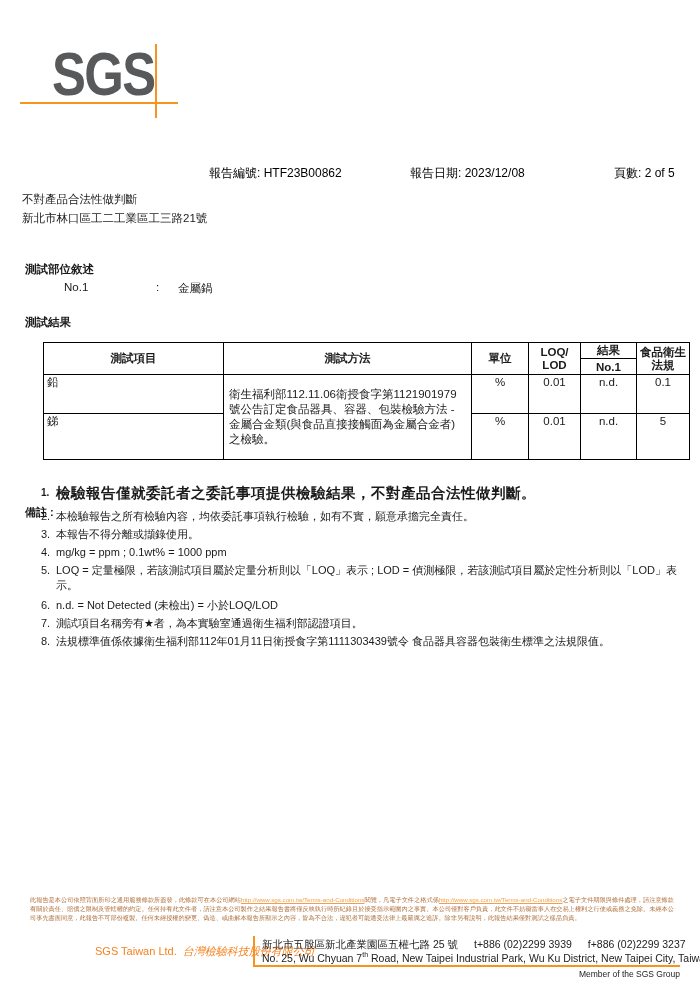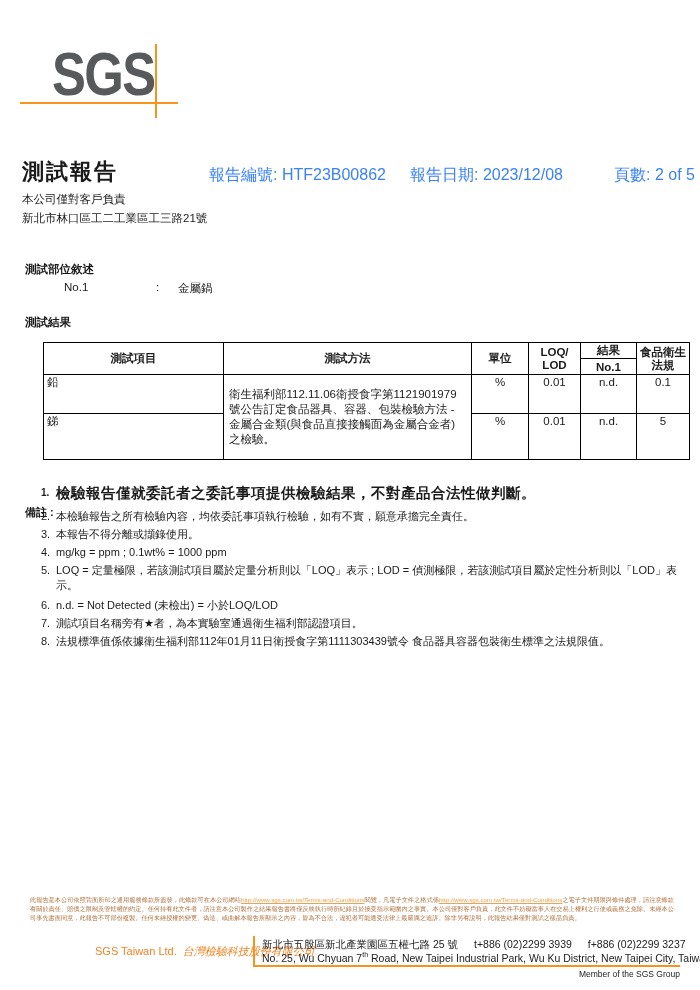--- a/index.html
+++ b/index.html
@@ -9,21 +9,21 @@
 
   
   .logo-text { position: absolute; left: 52px; top: 44px; font-size: 62px; line-height: 60px;
                font-weight: bold; color: #58595b; letter-spacing: -2px;
                transform: scaleX(0.82); transform-origin: left top; }
   .logo-hline { position: absolute; left: 20px; top: 102px; width: 158px; height: 2px; background: #F7941E; }
   .logo-vline { position: absolute; left: 155px; top: 44px; width: 2px; height: 74px; background: #F7941E; }
 
   
   .doc-title { position: absolute; left: 22px; top: 157px; font-size: 22px; font-weight: bold; letter-spacing: 2px; }
-  .meta { position: absolute; top: 165px; font-size: 16px; color: #3b82f6; }
+  .meta { position: absolute; top: 165px; font-size: 12px; color: #000000; }
   .meta-no   { left: 209px; }
   .meta-date { left: 410px; }
   .meta-page { left: 589px; margin-left: 25px; }
   .company      { position: absolute; left: 22px; top: 192px; font-size: 11.5px; }
   .company-addr { position: absolute; left: 22px; top: 211px; font-size: 11.5px; }
 
   
   .sec-label { position: absolute; left: 25px; font-size: 11.5px; font-weight: bold; }
   .sec-sample  { top: 262px; }
   .sec-results { top: 315px; }
@@ -71,25 +71,24 @@
 </style>
 </head>
 <body>
 
 <div class="page">
 
   <div class="logo-text">SGS</div>
   <div class="logo-hline"></div>
   <div class="logo-vline"></div>
 
-  <div class="doc-title">測試報告</div>
   <div class="meta meta-no">報告編號: HTF23B00862</div>
   <div class="meta meta-date">報告日期: 2023/12/08</div>
   <div class="meta meta-page">頁數: 2 of 5</div>
-  <div class="company">本公司僅對客戶負責</div>
+  <div class="company">不對產品合法性做判斷</div>
   <div class="company-addr">新北市林口區工二工業區工三路21號</div>
 
   <div class="sec-label sec-sample">測試部位敘述</div>
   <div class="sample-row">
     <span class="sample-no">No.1</span>
     <span class="sample-colon">:</span>
     <span class="sample-desc">金屬鍋</span>
   </div>
 
   <div class="sec-label sec-results">測試結果</div>

